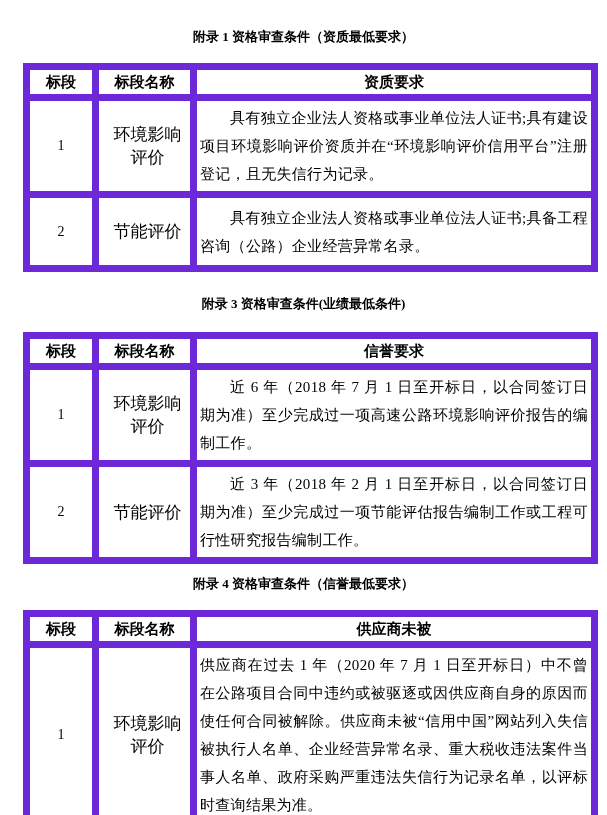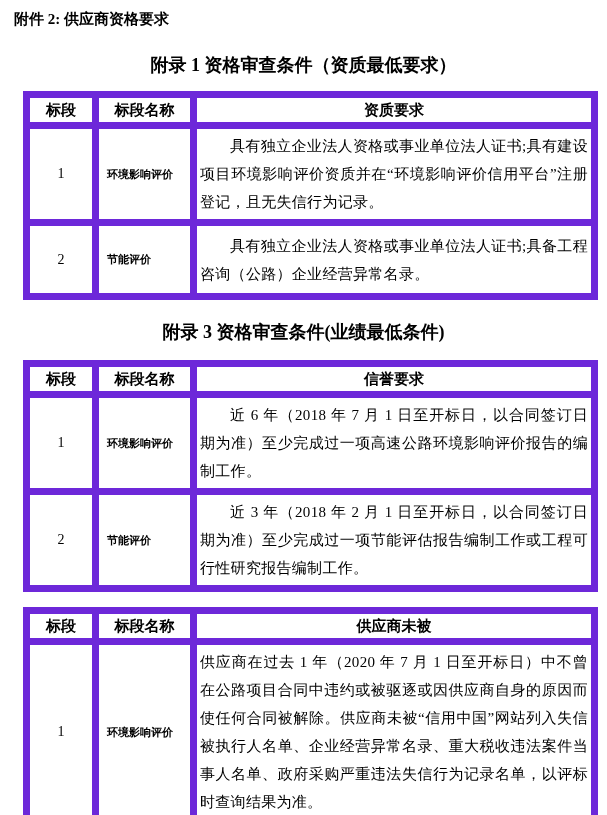--- a/index.html
+++ b/index.html
@@ -21,21 +21,21 @@
   }
   .doc-title {
     margin: 10px 0 0 14px;
     font-size: 15px;
     font-weight: bold;
     line-height: 18px;
   }
   .section-heading {
     text-align: center;
     font-weight: bold;
-    font-size: 18px;
+    font-size: 13px;
     line-height: 22px;
   }
   .heading-1 { margin-top: 26px; }
   .heading-2 { margin-top: 21px; }
   .heading-3 { margin-top: 9px; }
 
   table.req-table {
     border-collapse: collapse;
     table-layout: fixed;
     margin-left: 23px;
@@ -57,23 +57,22 @@
     font-weight: bold;
     text-align: center;
     padding: 0;
   }
   td.no-cell {
     text-align: center;
     font-size: 14px;
   }
   td.name-cell {
     padding: 0 2px 0 8px;
-    font-size: 11px;
-    text-align: left;
-    font-weight: bold;
+    font-size: 17px;
+    text-align: center;
   }
   td.req-cell {
     padding: 3px 3px;
     font-size: 15px;
     line-height: 28px;
     text-align: justify;
     letter-spacing: 0.3px;
   }
   td.req-cell.indent { text-indent: 2em; }
 
@@ -81,21 +80,20 @@
   tr.h74  { height: 74px; }
   tr.h88  { height: 88px; }
   tr.h80  { height: 80px; }
   tr.h168 { height: 168px; }
 </style>
 </head>
 <body>
 
 <div class="page">
 
-  <div class="doc-title">附件 2: 供应商资格要求</div>
 
   <div class="section-heading heading-1">附录 1 资格审查条件（资质最低要求）</div>
   <table class="req-table t1">
     <colgroup>
         <col style="width:69px">
         <col style="width:98px">
         <col style="width:401px">
       </colgroup>
     <thead>
       <tr>
@@ -139,20 +137,21 @@
         <td class="req-cell indent">近 6 年（2018 年 7 月 1 日至开标日，以合同签订日期为准）至少完成过一项高速公路环境影响评价报告的编制工作。</td>
       </tr>
       <tr class="h80">
         <td class="no-cell">2</td>
         <td class="name-cell">节能评价</td>
         <td class="req-cell indent">近 3 年（2018 年 2 月 1 日至开标日，以合同签订日期为准）至少完成过一项节能评估报告编制工作或工程可行性研究报告编制工作。</td>
       </tr>
     </tbody>
   </table>
 
+  <div class="section-heading heading-3">附录 4 资格审查条件（信誉最低要求）</div>
   <table class="req-table t3">
     <colgroup>
         <col style="width:69px">
         <col style="width:98px">
         <col style="width:401px">
       </colgroup>
     <thead>
       <tr>
         <th>标段</th>
         <th>标段名称</th>

